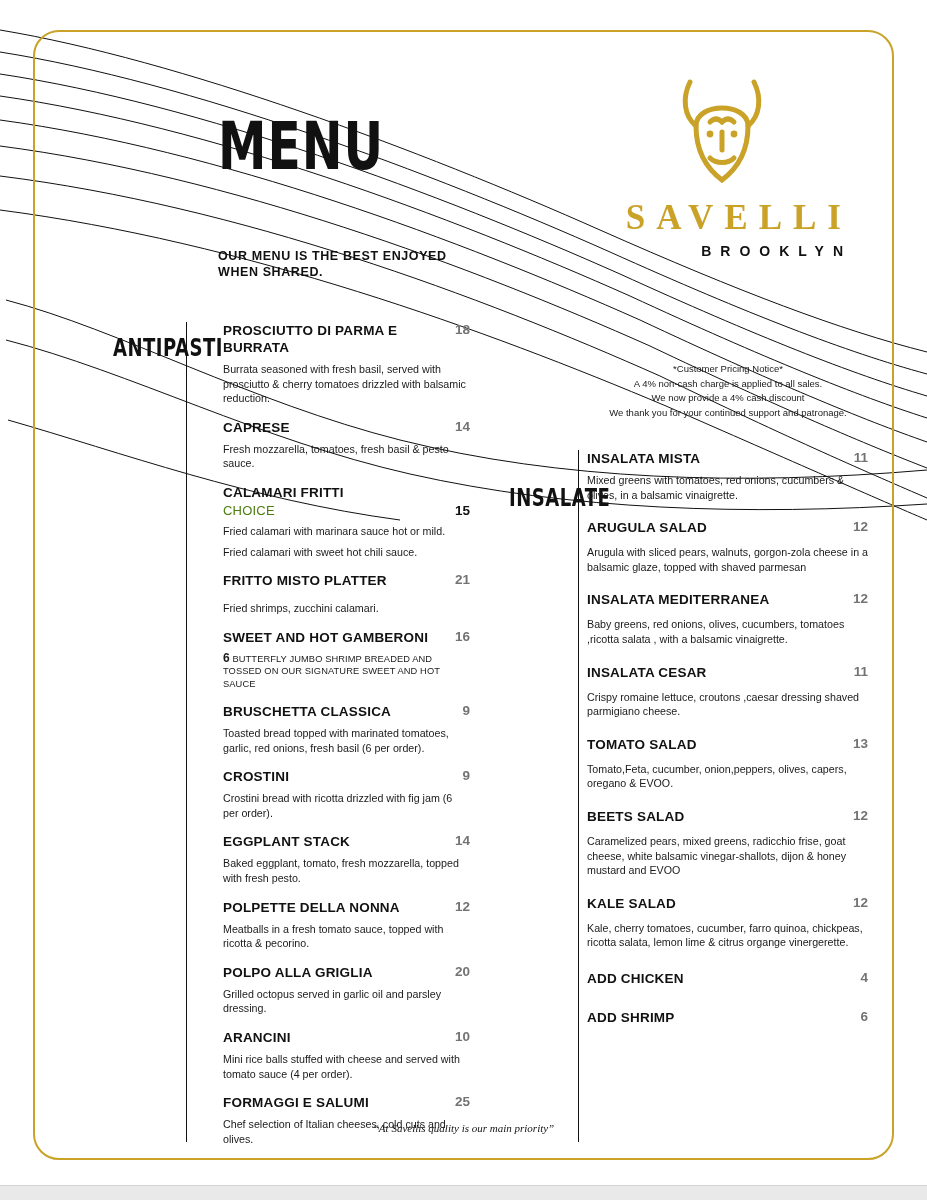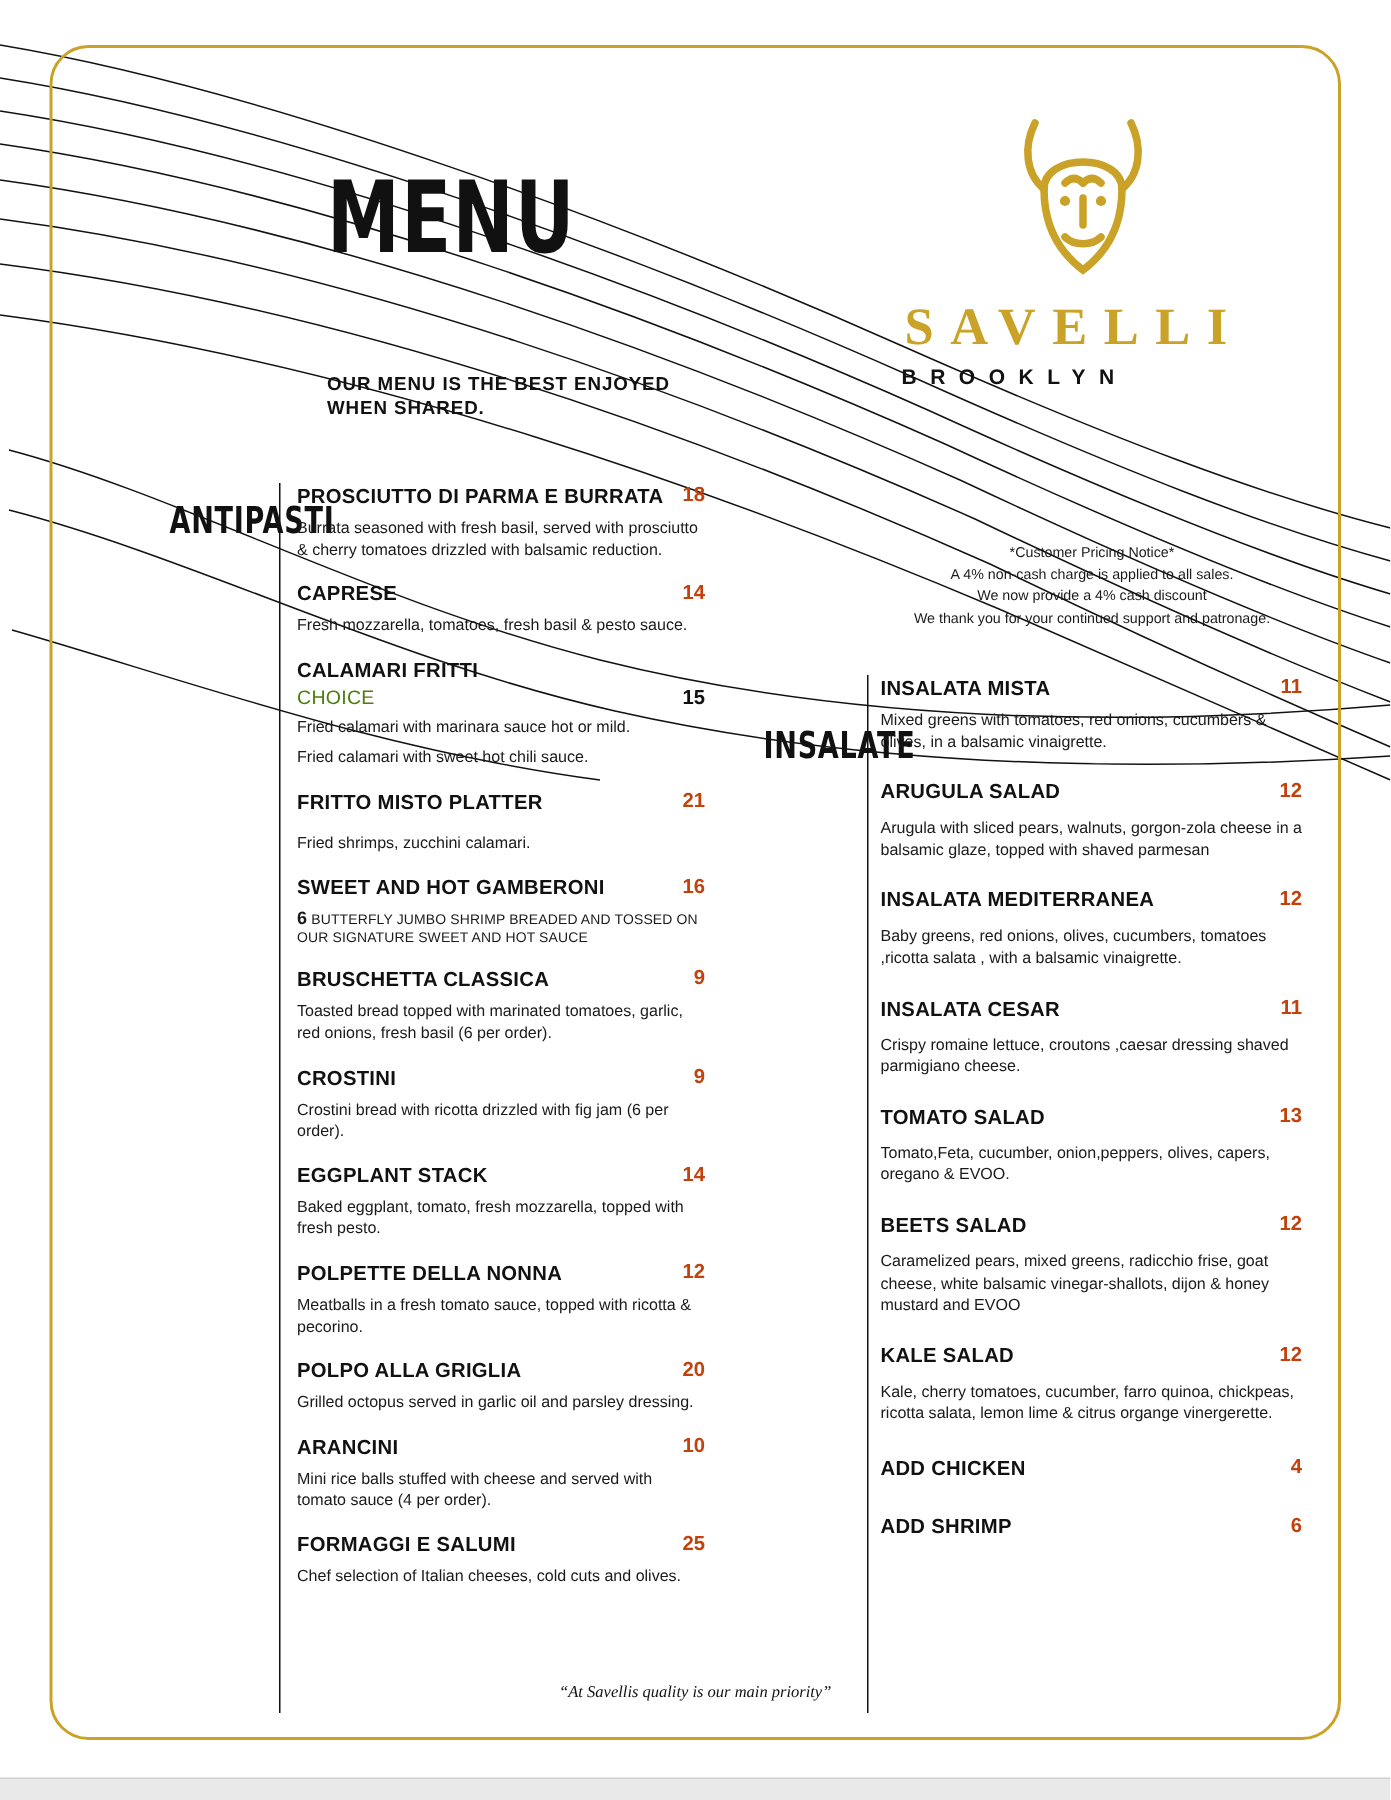--- a/index.html
+++ b/index.html
@@ -56,21 +56,21 @@
     letter-spacing: 1px;
     color: #111;
     transform: scaleY(1.25) scaleX(0.92);
     transform-origin: left top;
   }
   
   #logo-wrap {
     position: absolute;
     left: 592px; top: 72px;
     width: 260px;
-    text-align: left;
+    text-align: right;
   }
   #logo-mark { display: block; margin: 0 auto; }
   #brand-name {
     margin-top: 6px;
     font-family: "Liberation Serif", serif;
     font-size: 35px;
     letter-spacing: 11px;
     color: #c9a227;
     font-weight: 700;
     text-indent: 11px;
@@ -119,21 +119,21 @@
 
   
   .col {
     position: absolute;
     box-sizing: border-box;
   }
   #col-left {
     left: 186px; top: 322px;
     width: 284px; height: 820px;
     border-left: 1.5px solid #111;
-    padding-left: 11px;
+    padding-left: 36px;
   }
   #col-right {
     left: 578px; top: 450px;
     width: 290px; height: 692px;
     border-left: 1.5px solid #111;
     padding-left: 8px;
   }
   .item { margin-bottom: 0; }
   .item-head {
     display: flex;
@@ -145,21 +145,21 @@
     font-size: 13.5px;
     font-weight: 700;
     color: #111;
     letter-spacing: 0.2px;
     line-height: 17px;
     text-transform: uppercase;
   }
   .item-price {
     font-size: 13.5px;
     font-weight: 700;
-    color: #c2410c;
+    color: #737373;
     white-space: nowrap;
   }
   .item-desc {
     font-size: 10.7px;
     line-height: 14.6px;
     color: #1a1a1a;
     margin-top: 6px;
     margin-bottom: 13px;
   }
   .item-desc.small-caps {

